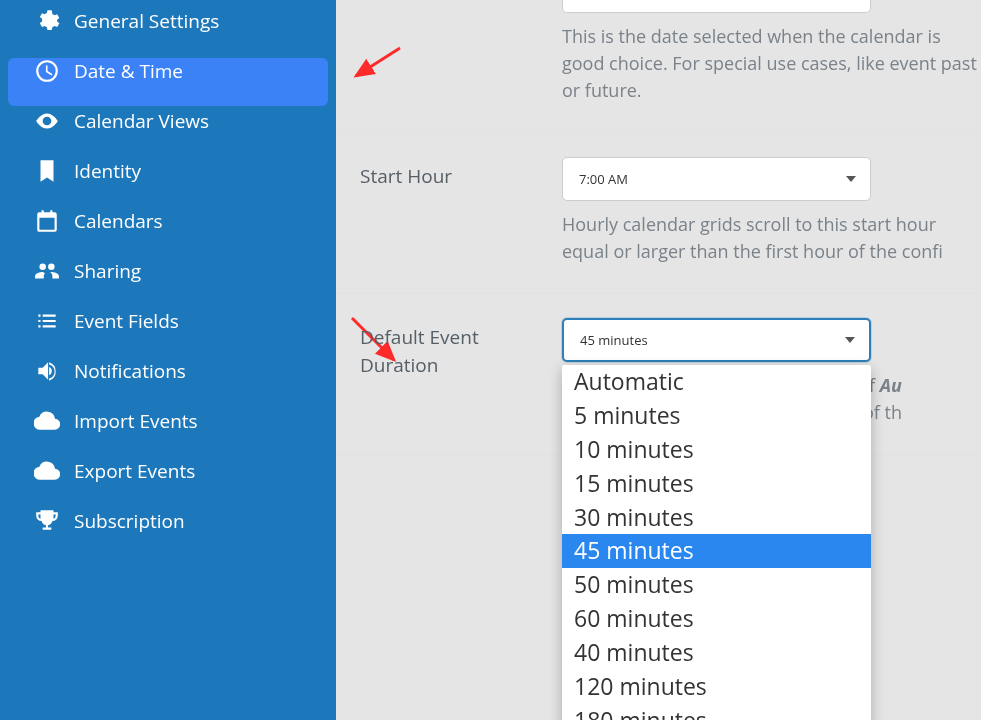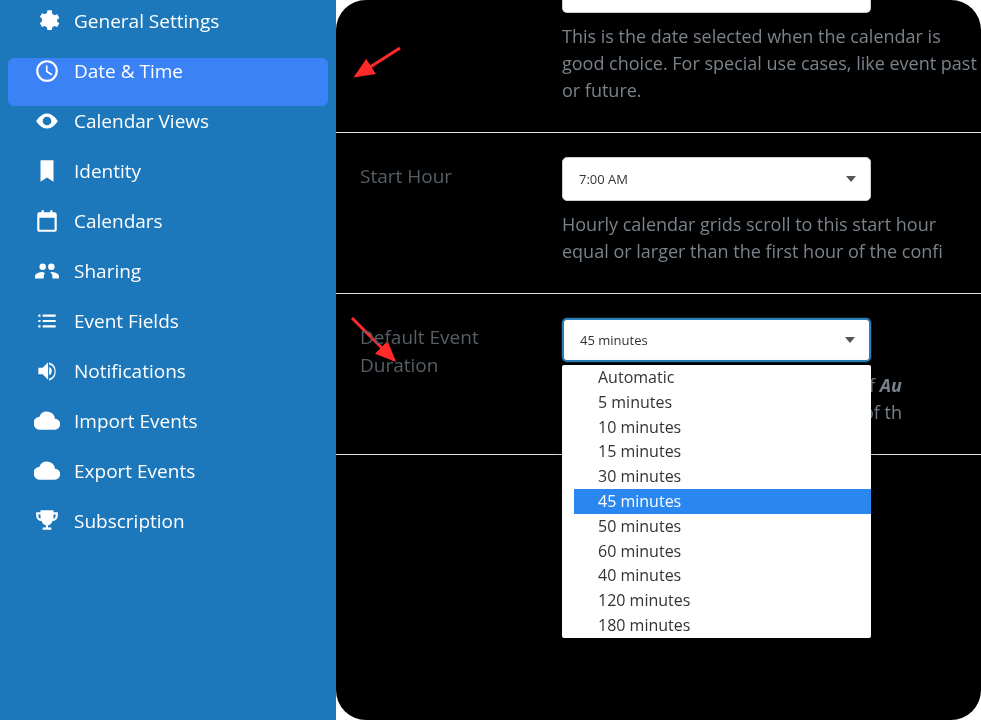--- a/index.html
+++ b/index.html
@@ -7,32 +7,32 @@
   body { display: flex; background: #fff; }
 
   
   .sidebar { width: 336px; background: #1c77bb; flex-shrink: 0; padding-top: 6px; height: 720px; }
   .side-item { display: flex; height: 48px; padding-left: 26px; cursor: pointer; margin: 2px 8px; border-radius: 6px; }
   .side-item.active { background: #3b82f6; }
   .side-icon { width: 26px; height: 26px; fill: #fff; color: #fff; flex-shrink: 0; }
   .side-label { color: #fff; font-size: 19px; margin-left: 14px; font-weight: 400; }
 
   
-  .main { flex: 1; padding: 0; position: relative; background: #000000; color: #565e66; border-radius: 30px; }
+  .main { flex: 1; padding: 0; position: relative; background: #e5e5e5; color: #565e66; }
   .section { padding: 0 0 28px 24px; border-bottom: 1px solid #e0e3e6; margin-bottom: 24px; }
   .row { display: flex; align-items: flex-start; }
   .lbl { width: 202px; font-size: 19px; color: #565e66; padding-top: 6px; line-height: 1.45; flex-shrink:0; }
   .ctrl { flex: 1; }
   .note { font-size: 18px; color: #7a828a; line-height: 1.5; margin-top: 10px; }
   .select { position: relative; height: 44px; border: 1px solid #c9ced3; border-radius: 5px; background: #fff; display:flex; align-items:center; padding: 0 40px 0 16px; font-size: 13px; color: #333; cursor:pointer; width: 309px; }
   .select .caret { position:absolute; right:14px; top:50%; transform:translateY(-50%); width:0;height:0;border-left:5px solid transparent;border-right:5px solid transparent;border-top:6px solid #555; }
   .select.open { border: 2px solid #2c7fb8; box-shadow: 0 0 0 1px rgba(44,127,184,.2); }
 
   .dropdown { position:absolute; width:309px; background:#fff; box-shadow: 0 4px 14px rgba(0,0,0,.25); z-index: 100; border-radius:2px; }
-  .dd-item { padding: 2px 24px; font-size: 16px; color:#333; cursor:pointer; line-height:1.3;margin-left:12px; }
+  .dd-item { padding: 2px 12px; font-size: 23px; color:#333; cursor:pointer; line-height:1.3; }
   .dd-item.hl { background:#2a87f0; color:#fff; }
 
   
   .partial-select { width:309px; height:13px; border:1px solid #c9ced3; border-top:none; border-radius:0 0 5px 5px; background:#fff; margin-bottom: 4px; }
 
   
   .arrow { position:absolute; pointer-events:none; }
 
   .orlink { color:#1b6fb6; font-weight:400; font-size:14px; letter-spacing:1px; }
 </style>

